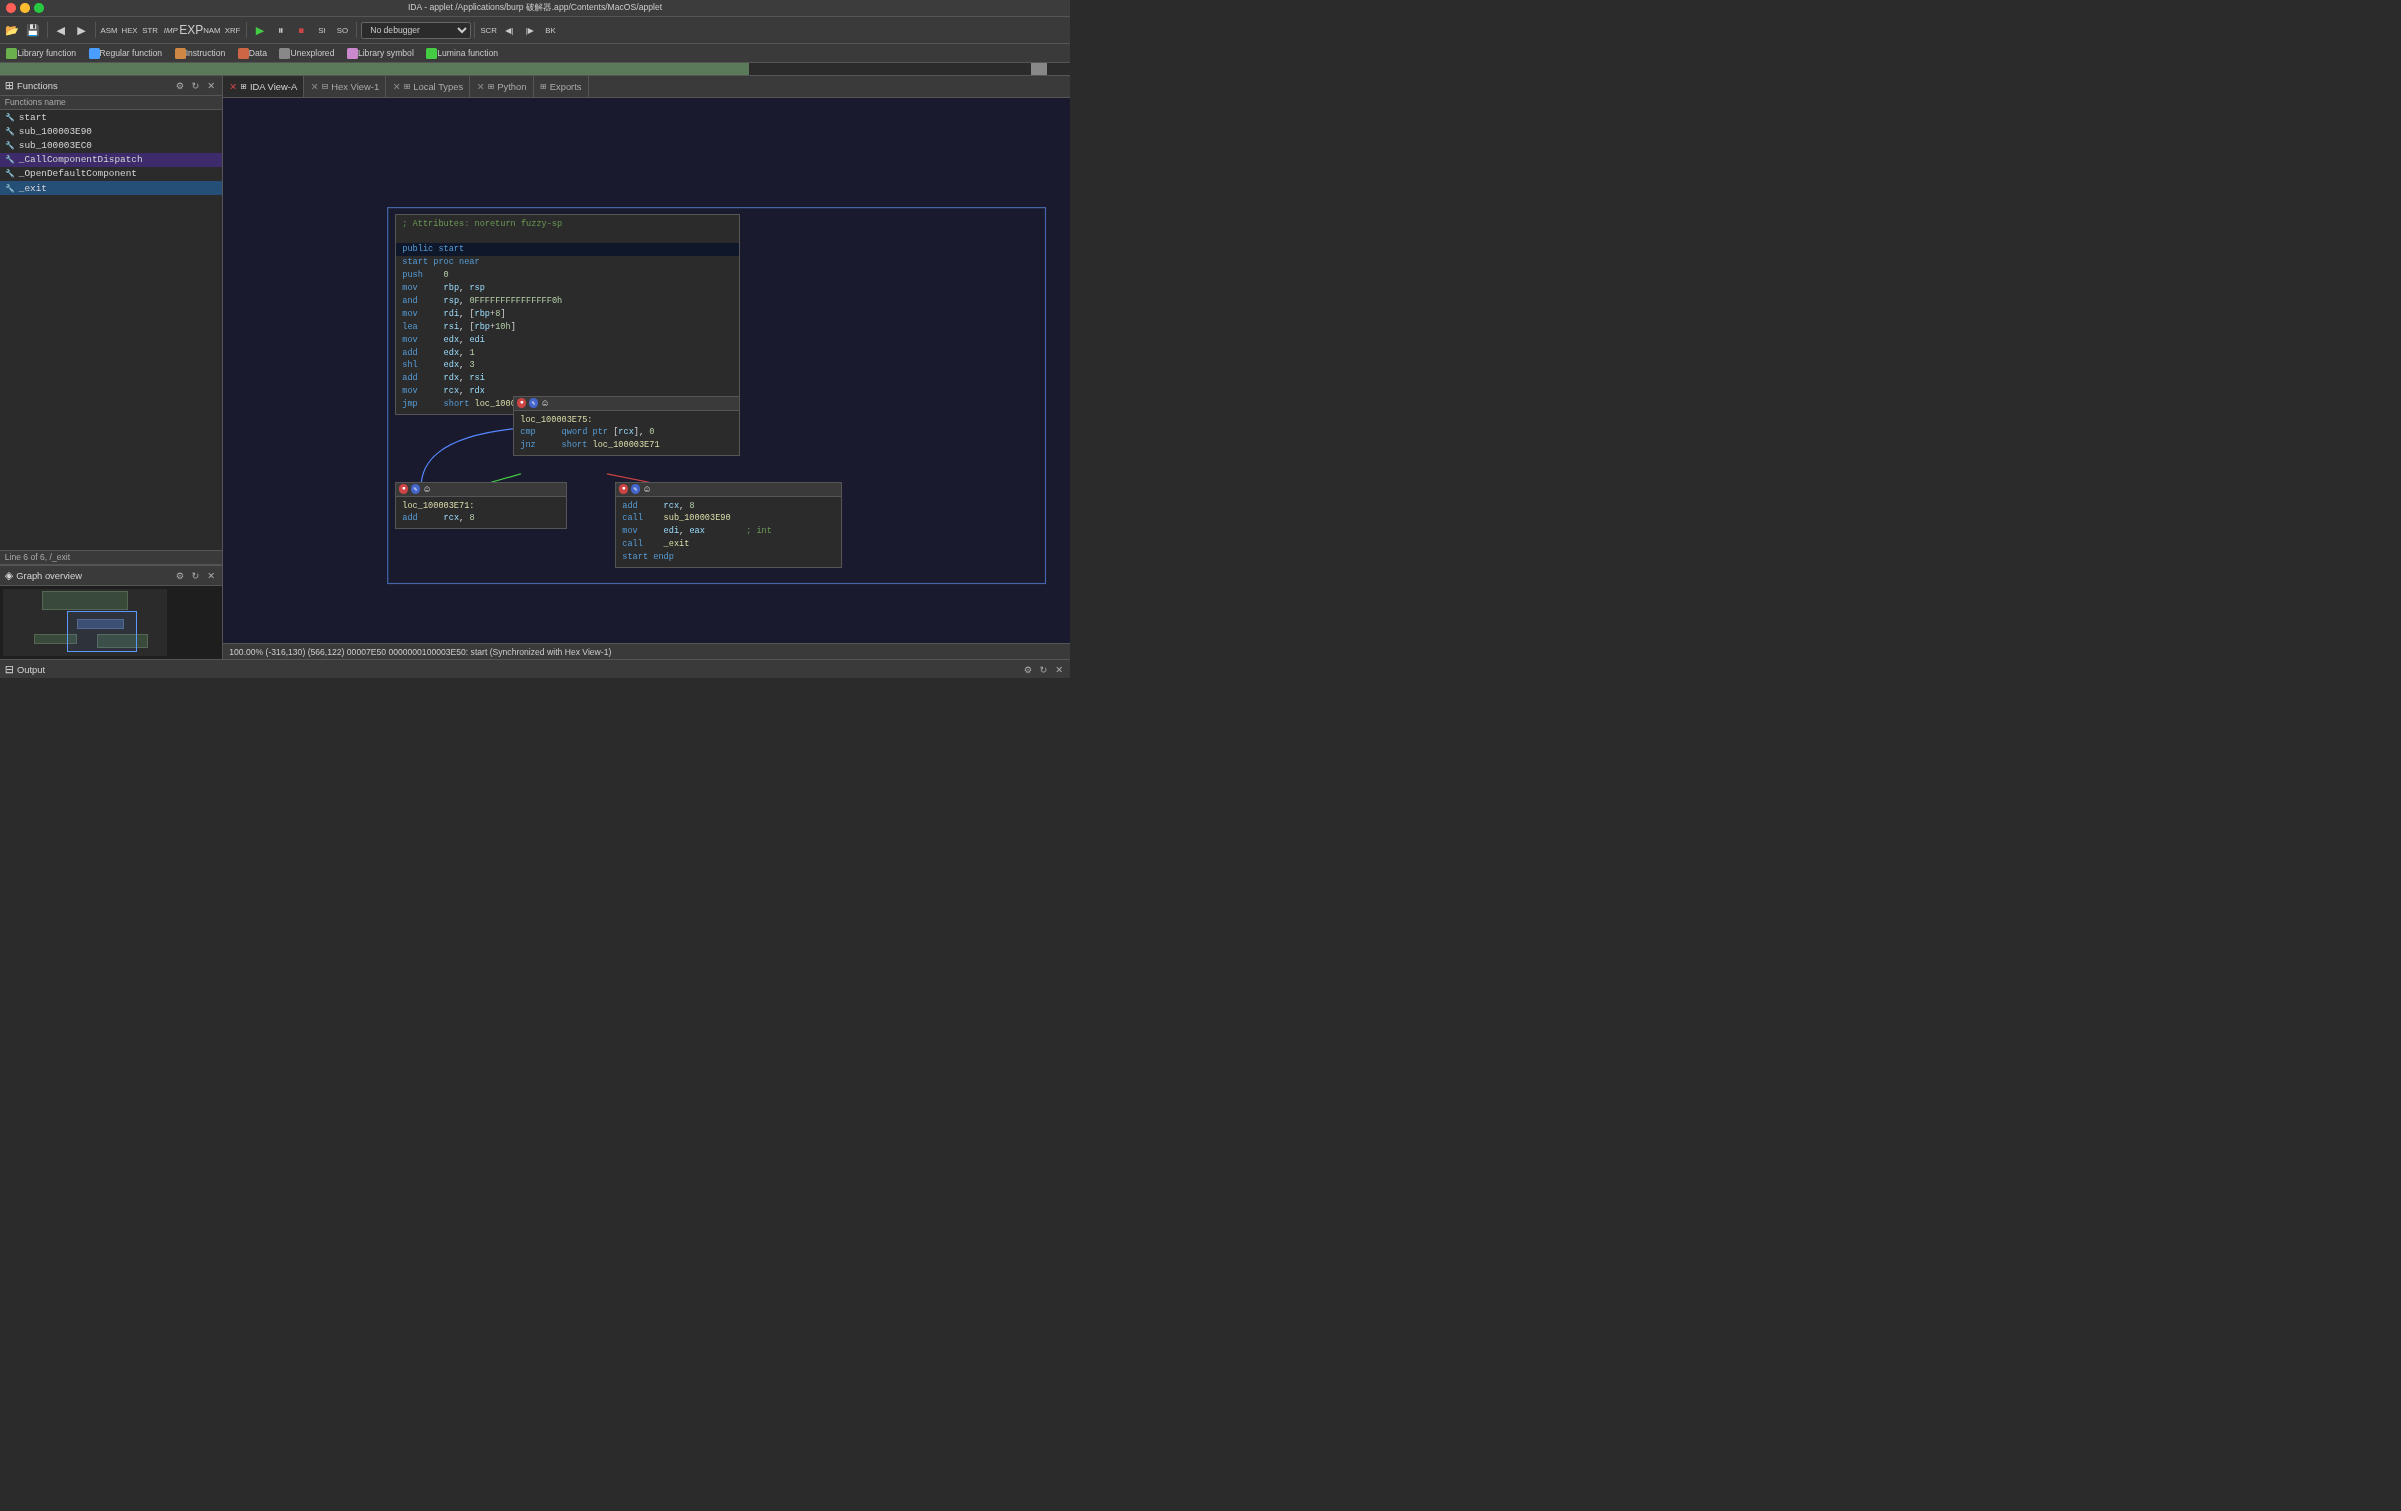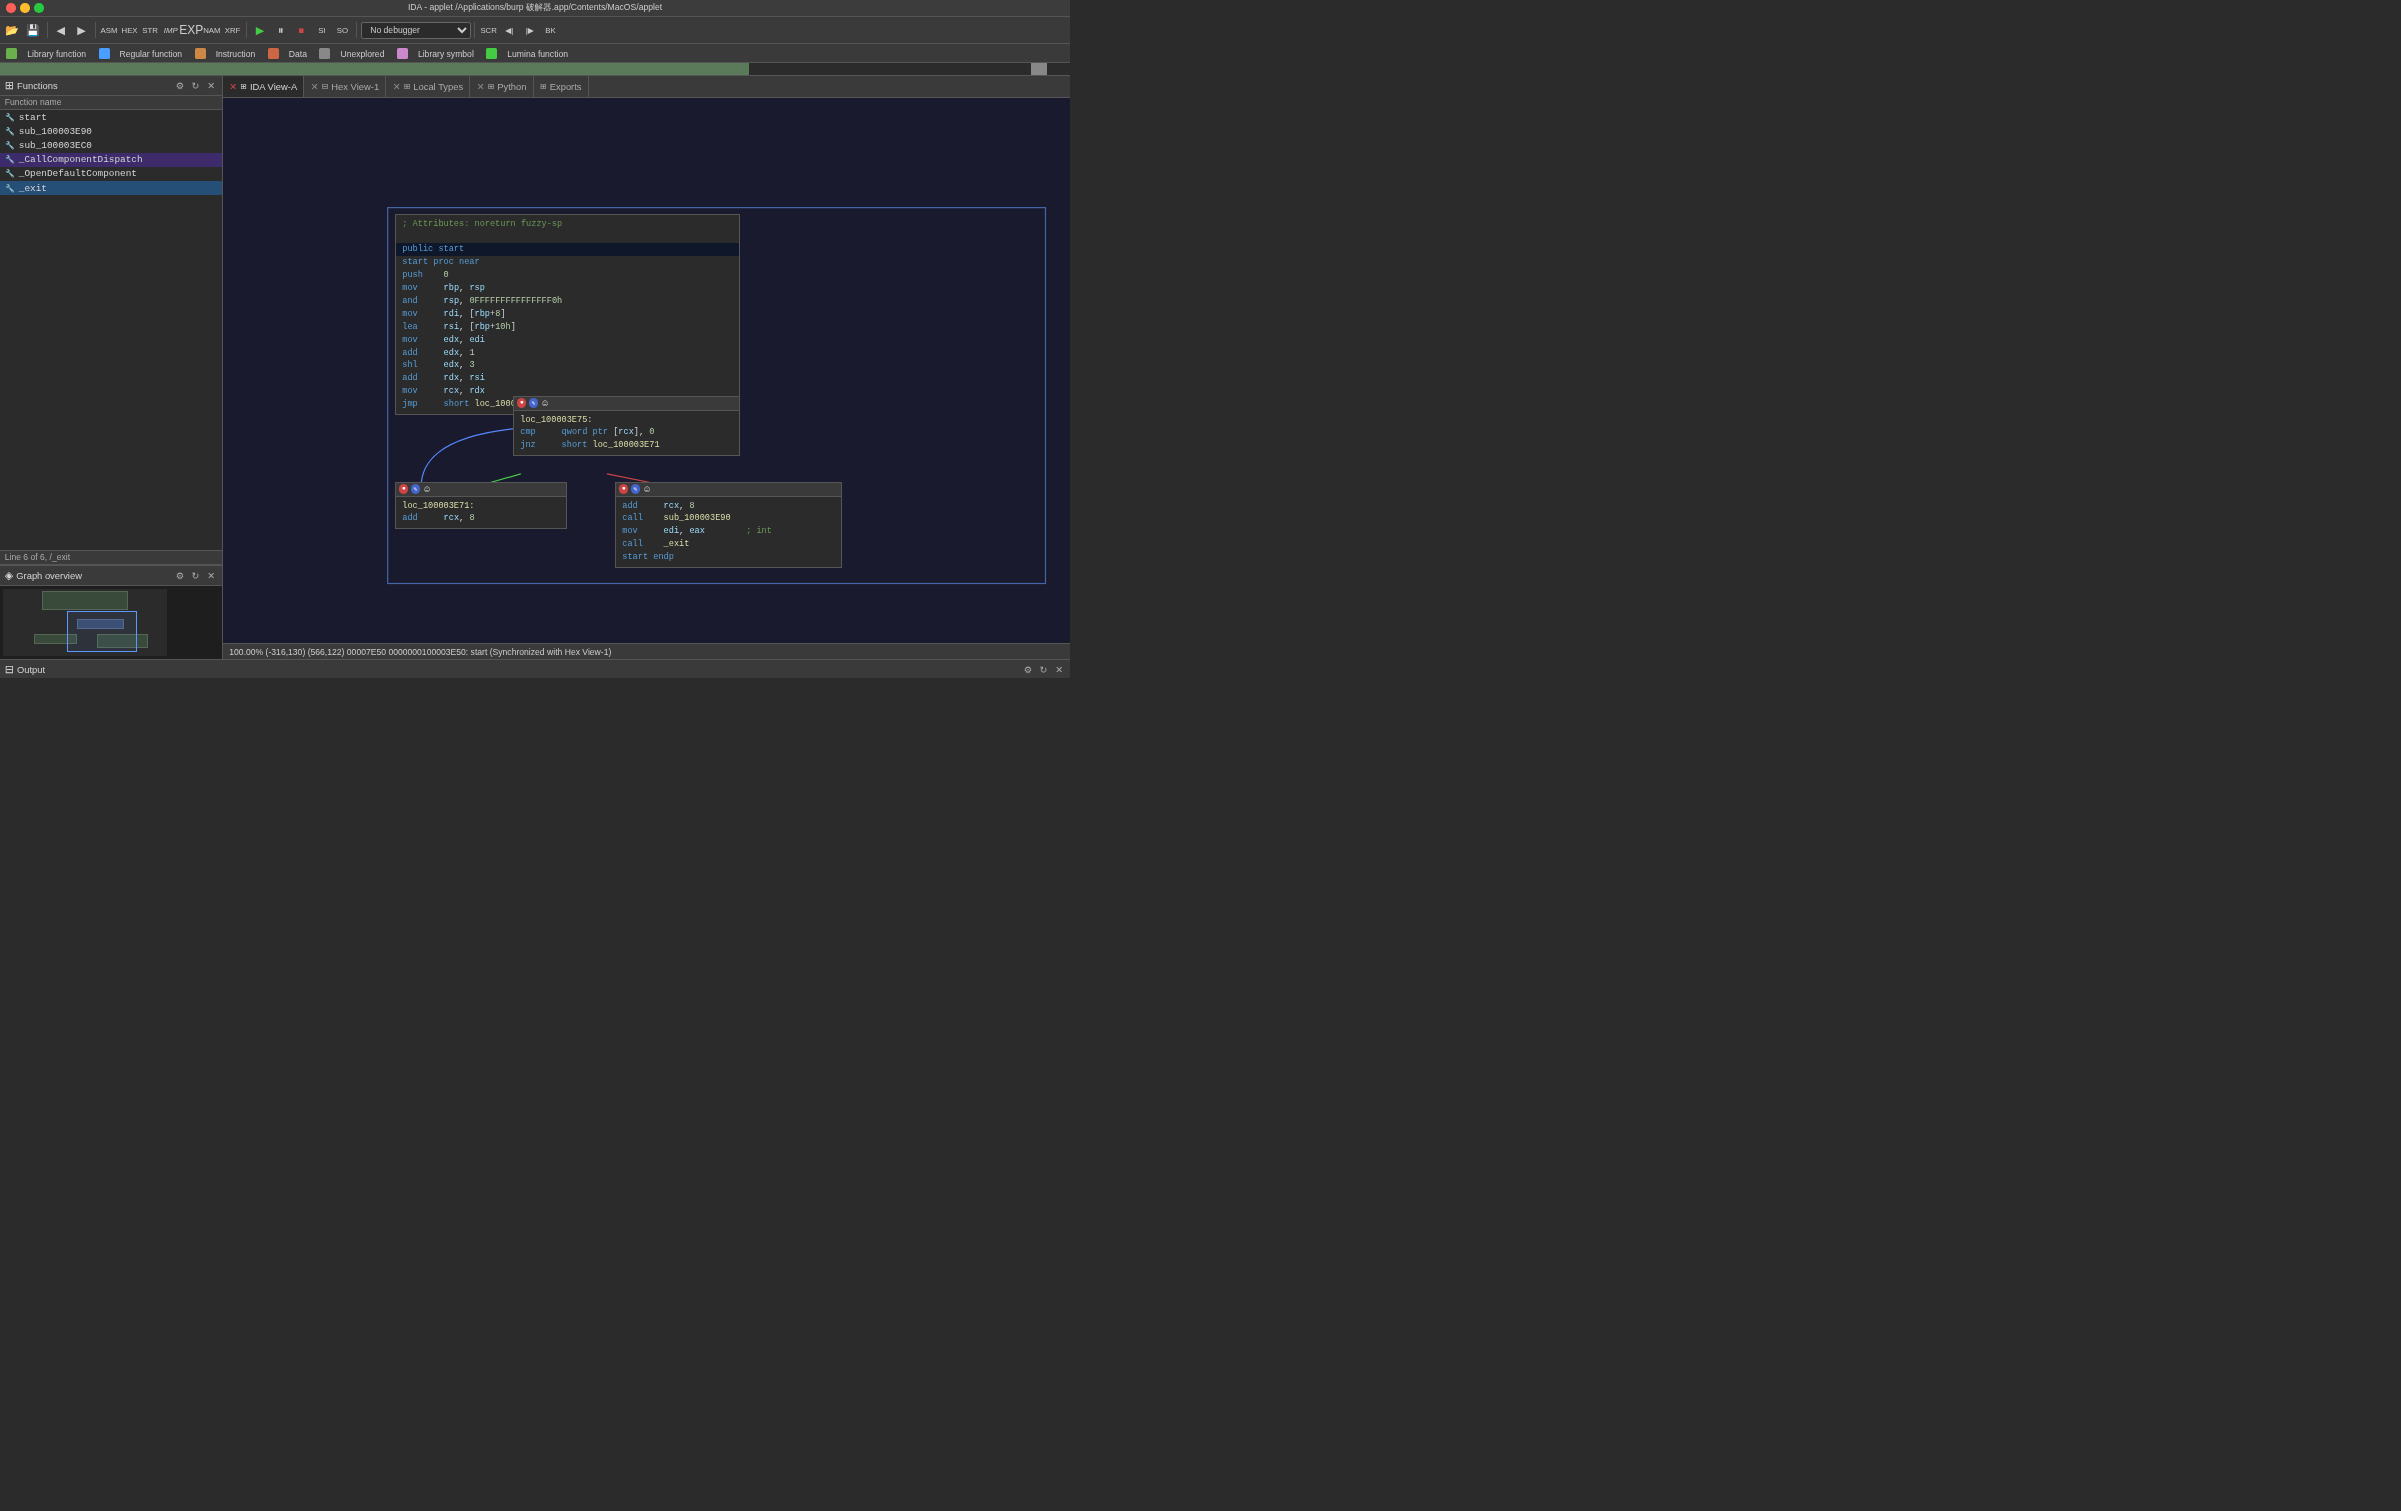--- a/index.html
+++ b/index.html
@@ -86,22 +86,22 @@
       background: #3a3a3a;
       height: 19px;
       display: flex;
       align-items: center;
       padding: 0 6.3px;
       gap: 12.5px;
       border-bottom: 0.8px solid #555;
     }
     .legend-item {
       display: flex;
-      align-items: flex-end;
-      gap: 10px;
+      align-items: center;
+      gap: 0;
       font-size: 8.6px;
       color: #ccc;
     }
     .legend-dot {
       width: 11px; height: 11px;
       border-radius: 1.6px;
     }
 
     
     .nav-bar {
@@ -489,21 +489,21 @@
 
     <div class="functions-panel">
       <div class="panel-header">
         <span style="font-size:11px;">⊞</span>
         <span class="panel-title">Functions</span>
         <button class="panel-icon-btn">⚙</button>
         <button class="panel-icon-btn">↻</button>
         <button class="panel-icon-btn">✕</button>
       </div>
       <div class="column-header">
-        <span>Function name</span>
+        <span>Functions name</span>
       </div>
       <div class="function-list">
         <div class="function-item">
           <span class="func-icon func-icon-t">🔧</span>
           <span>start</span>
         </div>
         <div class="function-item">
           <span class="func-icon func-icon-t">🔧</span>
           <span>sub_100003E90</span>
         </div>

